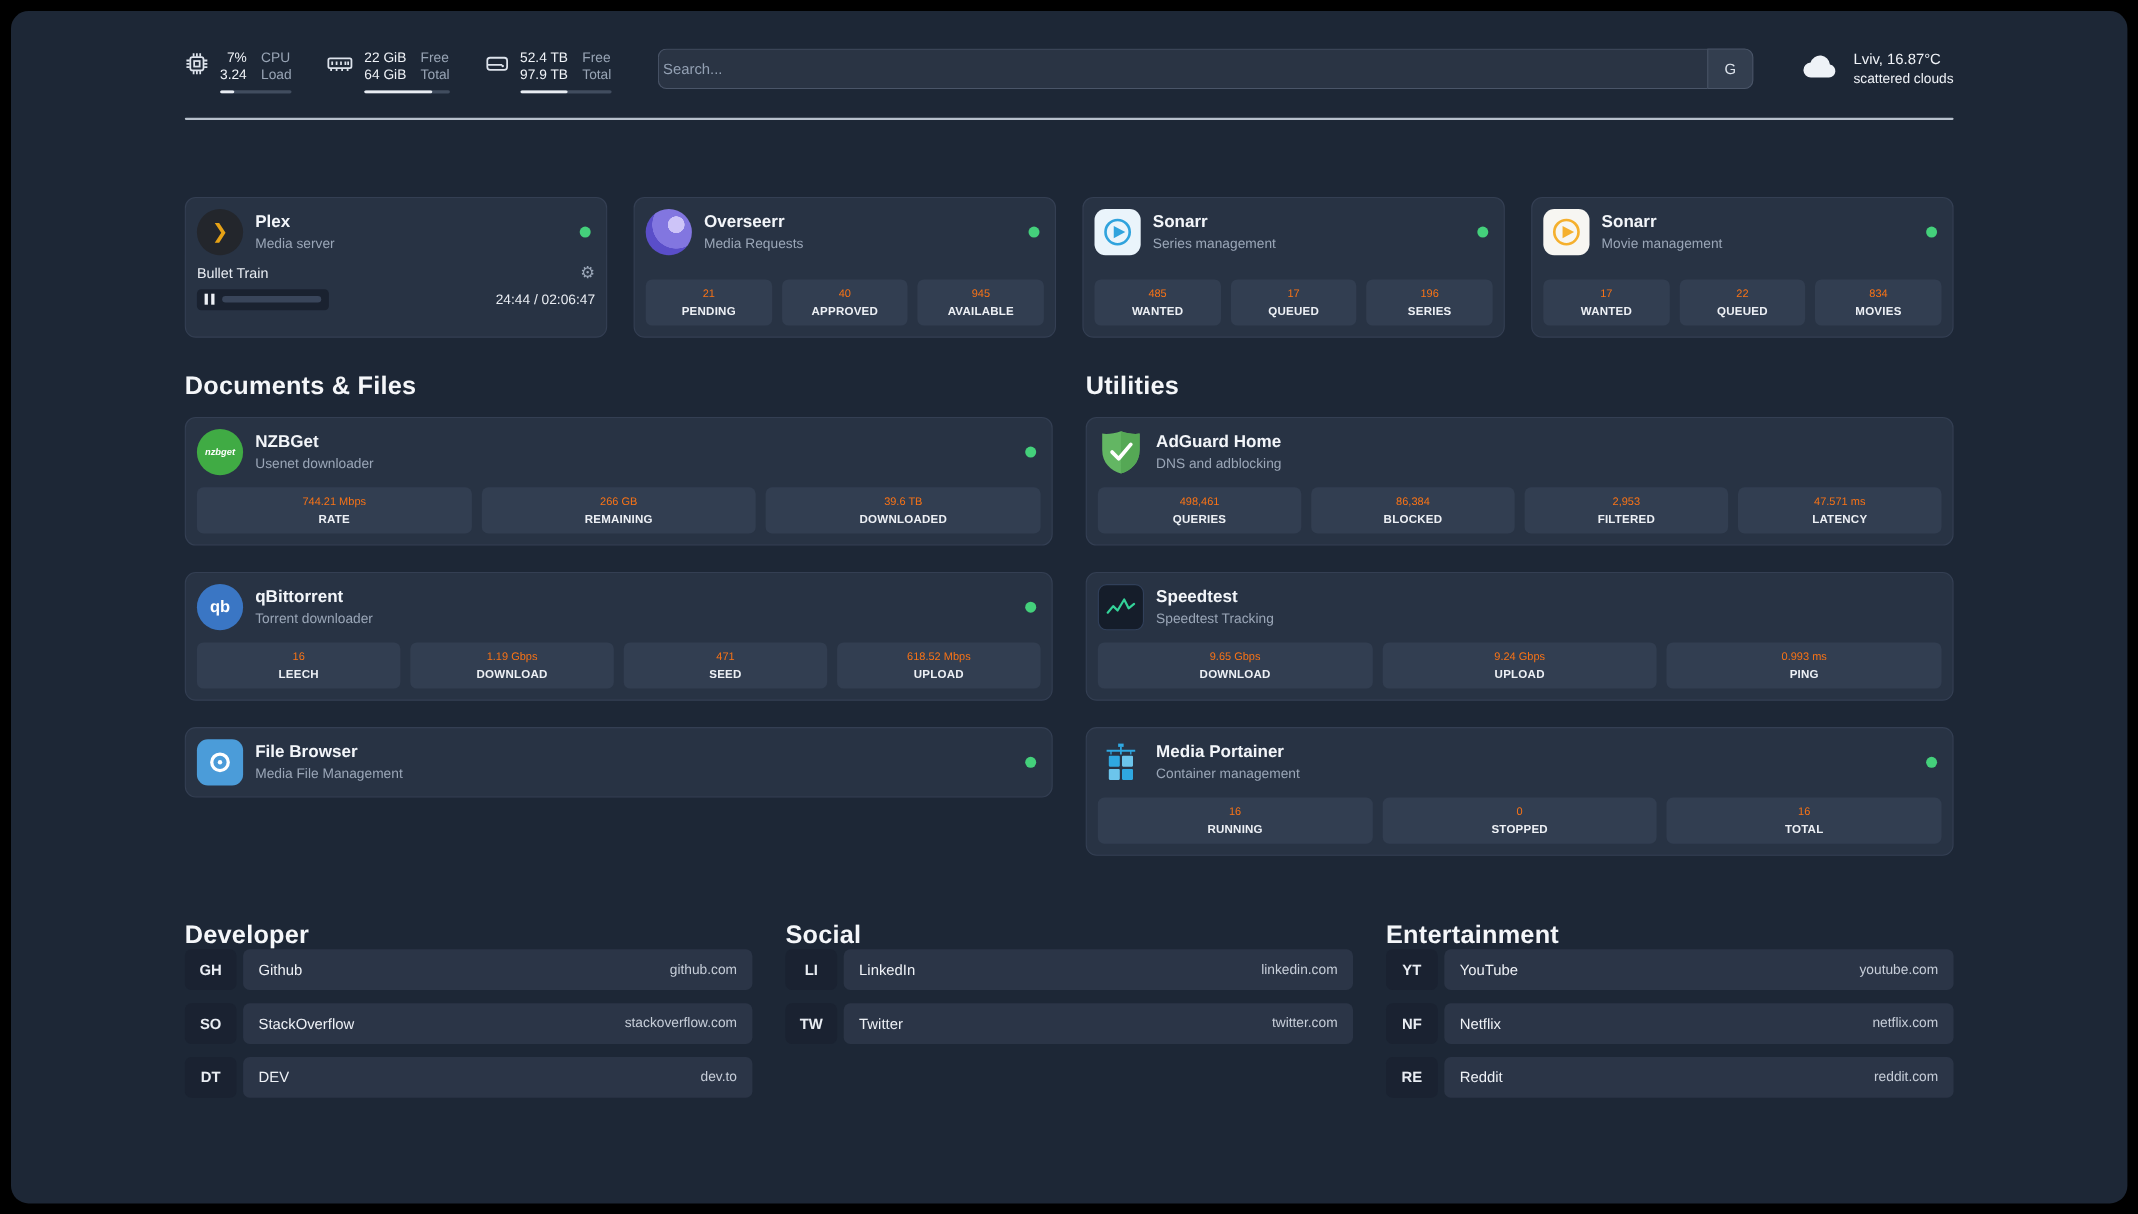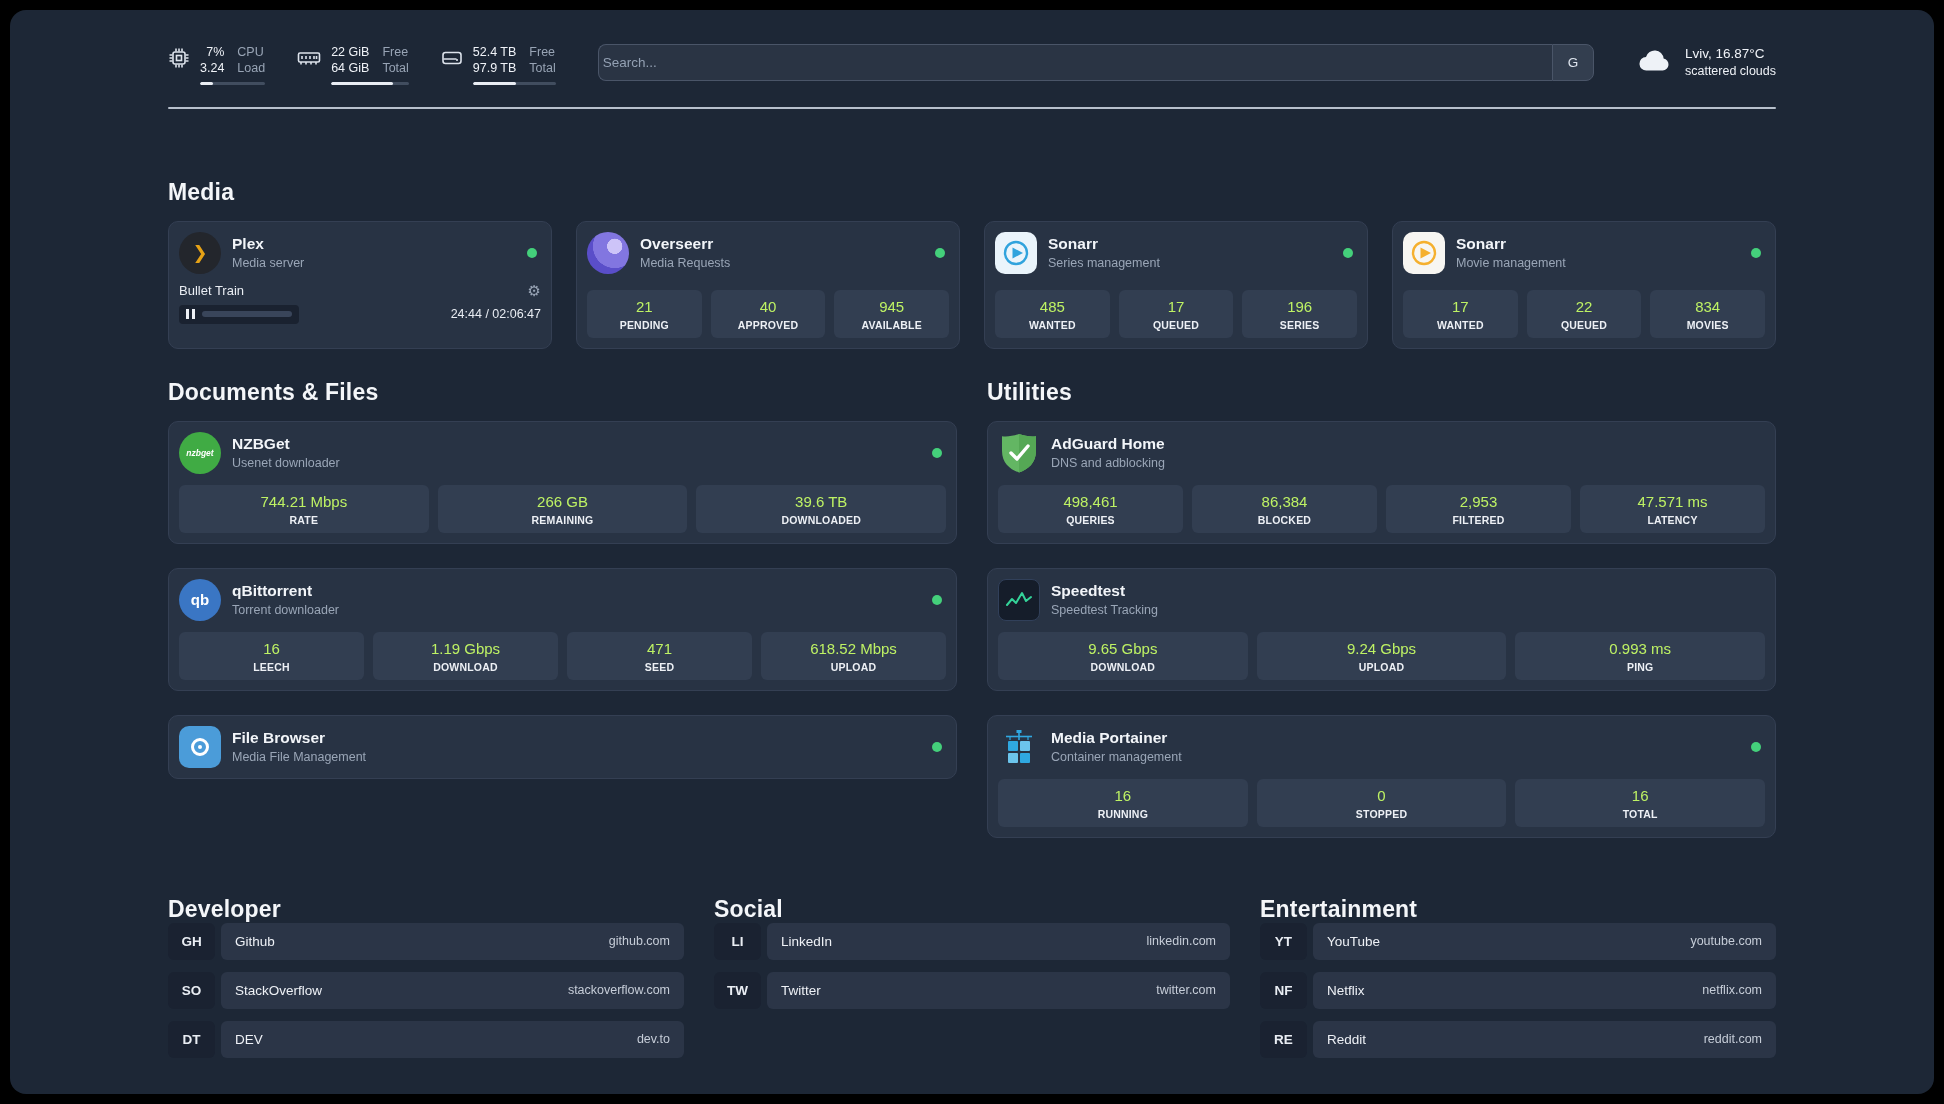--- a/index.html
+++ b/index.html
@@ -41,21 +41,21 @@
   .card-head{display:flex;align-items:center;gap:11px}
   .icon{width:42px;height:42px;flex:0 0 42px;display:flex;align-items:center;justify-content:center}
   .titles{flex:1;min-width:0}
   .card-title{font-size:15.5px;font-weight:600;color:#f2f5f9}
   .card-sub{font-size:12.5px;color:#9aa6b7;margin-top:3px}
   .dot{width:10px;height:10px;border-radius:50%;background:#44d07b;margin-right:4px;flex:0 0 10px}
 
   .stats{display:flex;gap:9px;margin-top:auto}
   .col .stats{margin-top:11px}
   .tile{flex:1;background:#323e51;border-radius:6px;text-align:center;padding:8px 3px 7px;cursor:default}
-  .tile-value{font-size:15px;color:#bef264;white-space:nowrap}
+  .tile-value{font-size:10px;color:#f97316;white-space:nowrap}
   .tile-label{font-size:10.5px;font-weight:700;color:#edf0f5;margin-top:4px;letter-spacing:.2px}
 
   .cols{display:grid;grid-template-columns:1fr 1fr;gap:30px;margin-top:30px}
   .col .section-title{margin-bottom:15px}
   .col .card{margin-bottom:24px}
   .col .card:last-child{margin-bottom:0}
 
   
   .player{margin-top:9px}
   .player-top{display:flex;align-items:center;justify-content:space-between}
@@ -189,21 +189,20 @@
         <div class="weather-txt">
           <span class="weather-loc">Lviv, 16.87°C</span>
           <span class="weather-cond">scattered clouds</span>
         </div>
       </div>
     </div>
 
     <div class="divider"></div>
 
     <div class="media-section">
-      <h2 class="section-title">Media</h2>
       <div class="media-grid">
 
         <div class="card">
           <div class="card-head">
             <span class="icon icon-plex">
                 <span class="plex-glyph">❯</span>
               </span>
             <div class="titles">
               <div class="card-title">Plex</div>
               <div class="card-sub">Media server</div>

